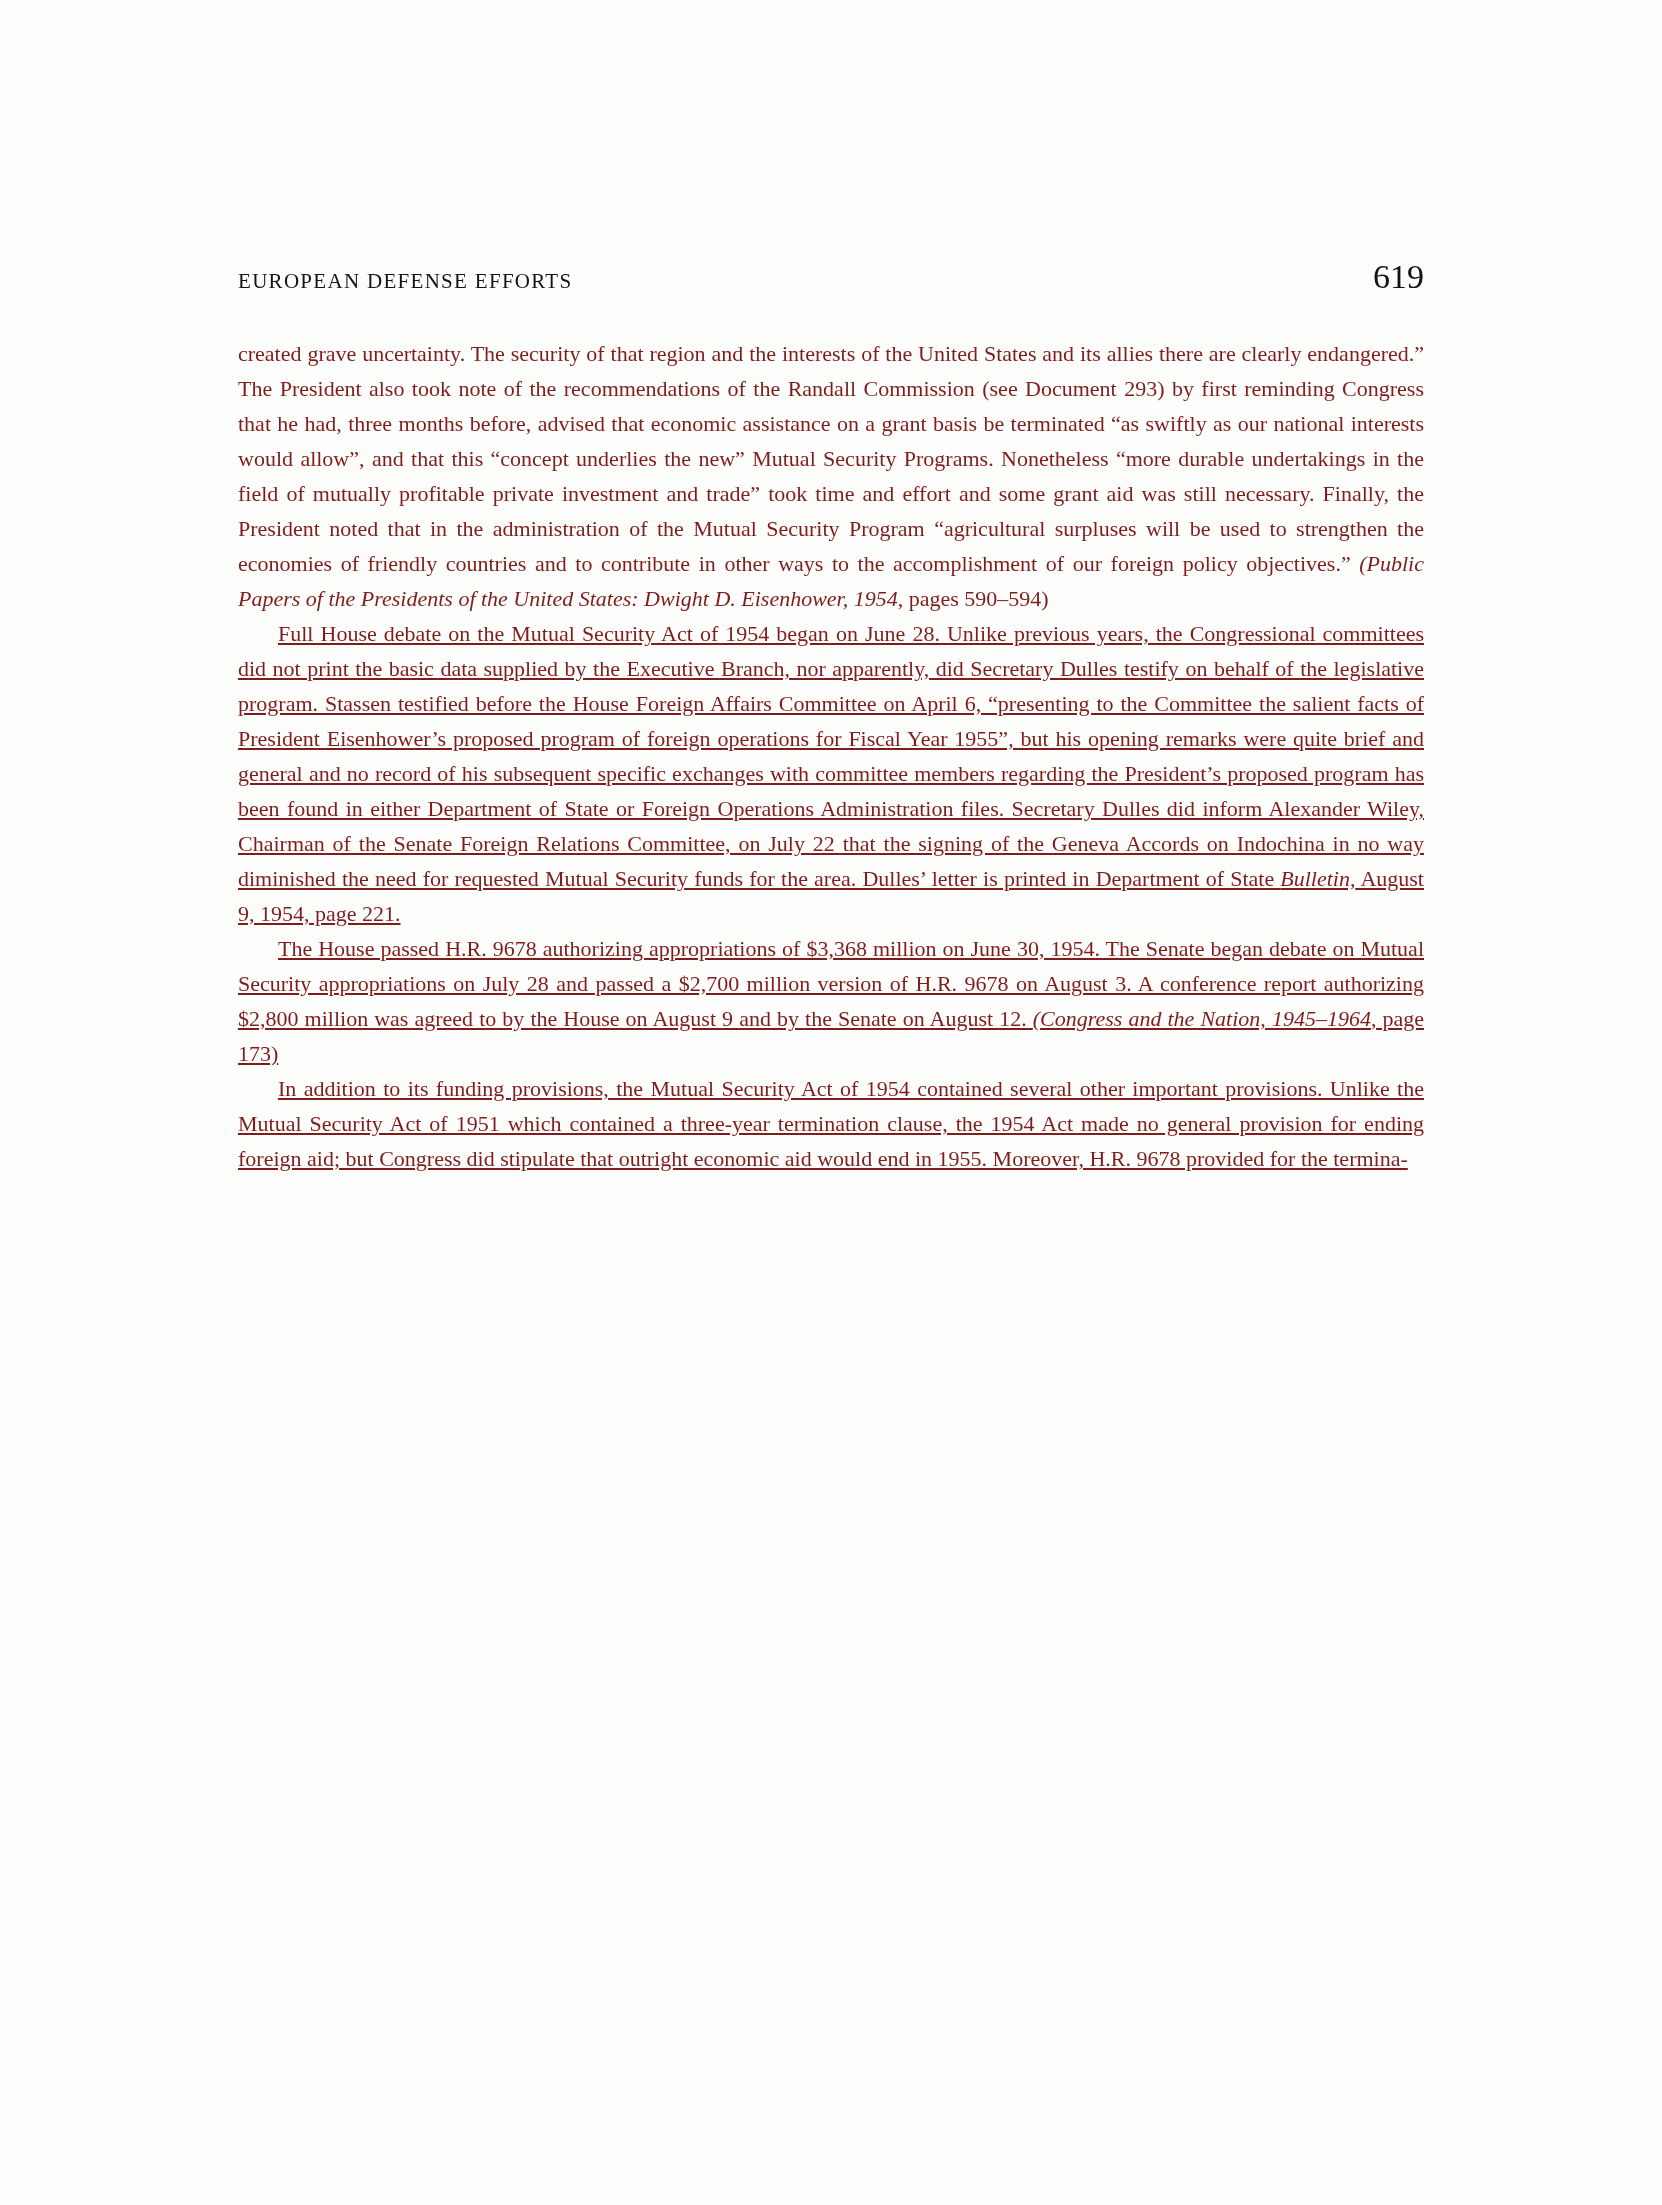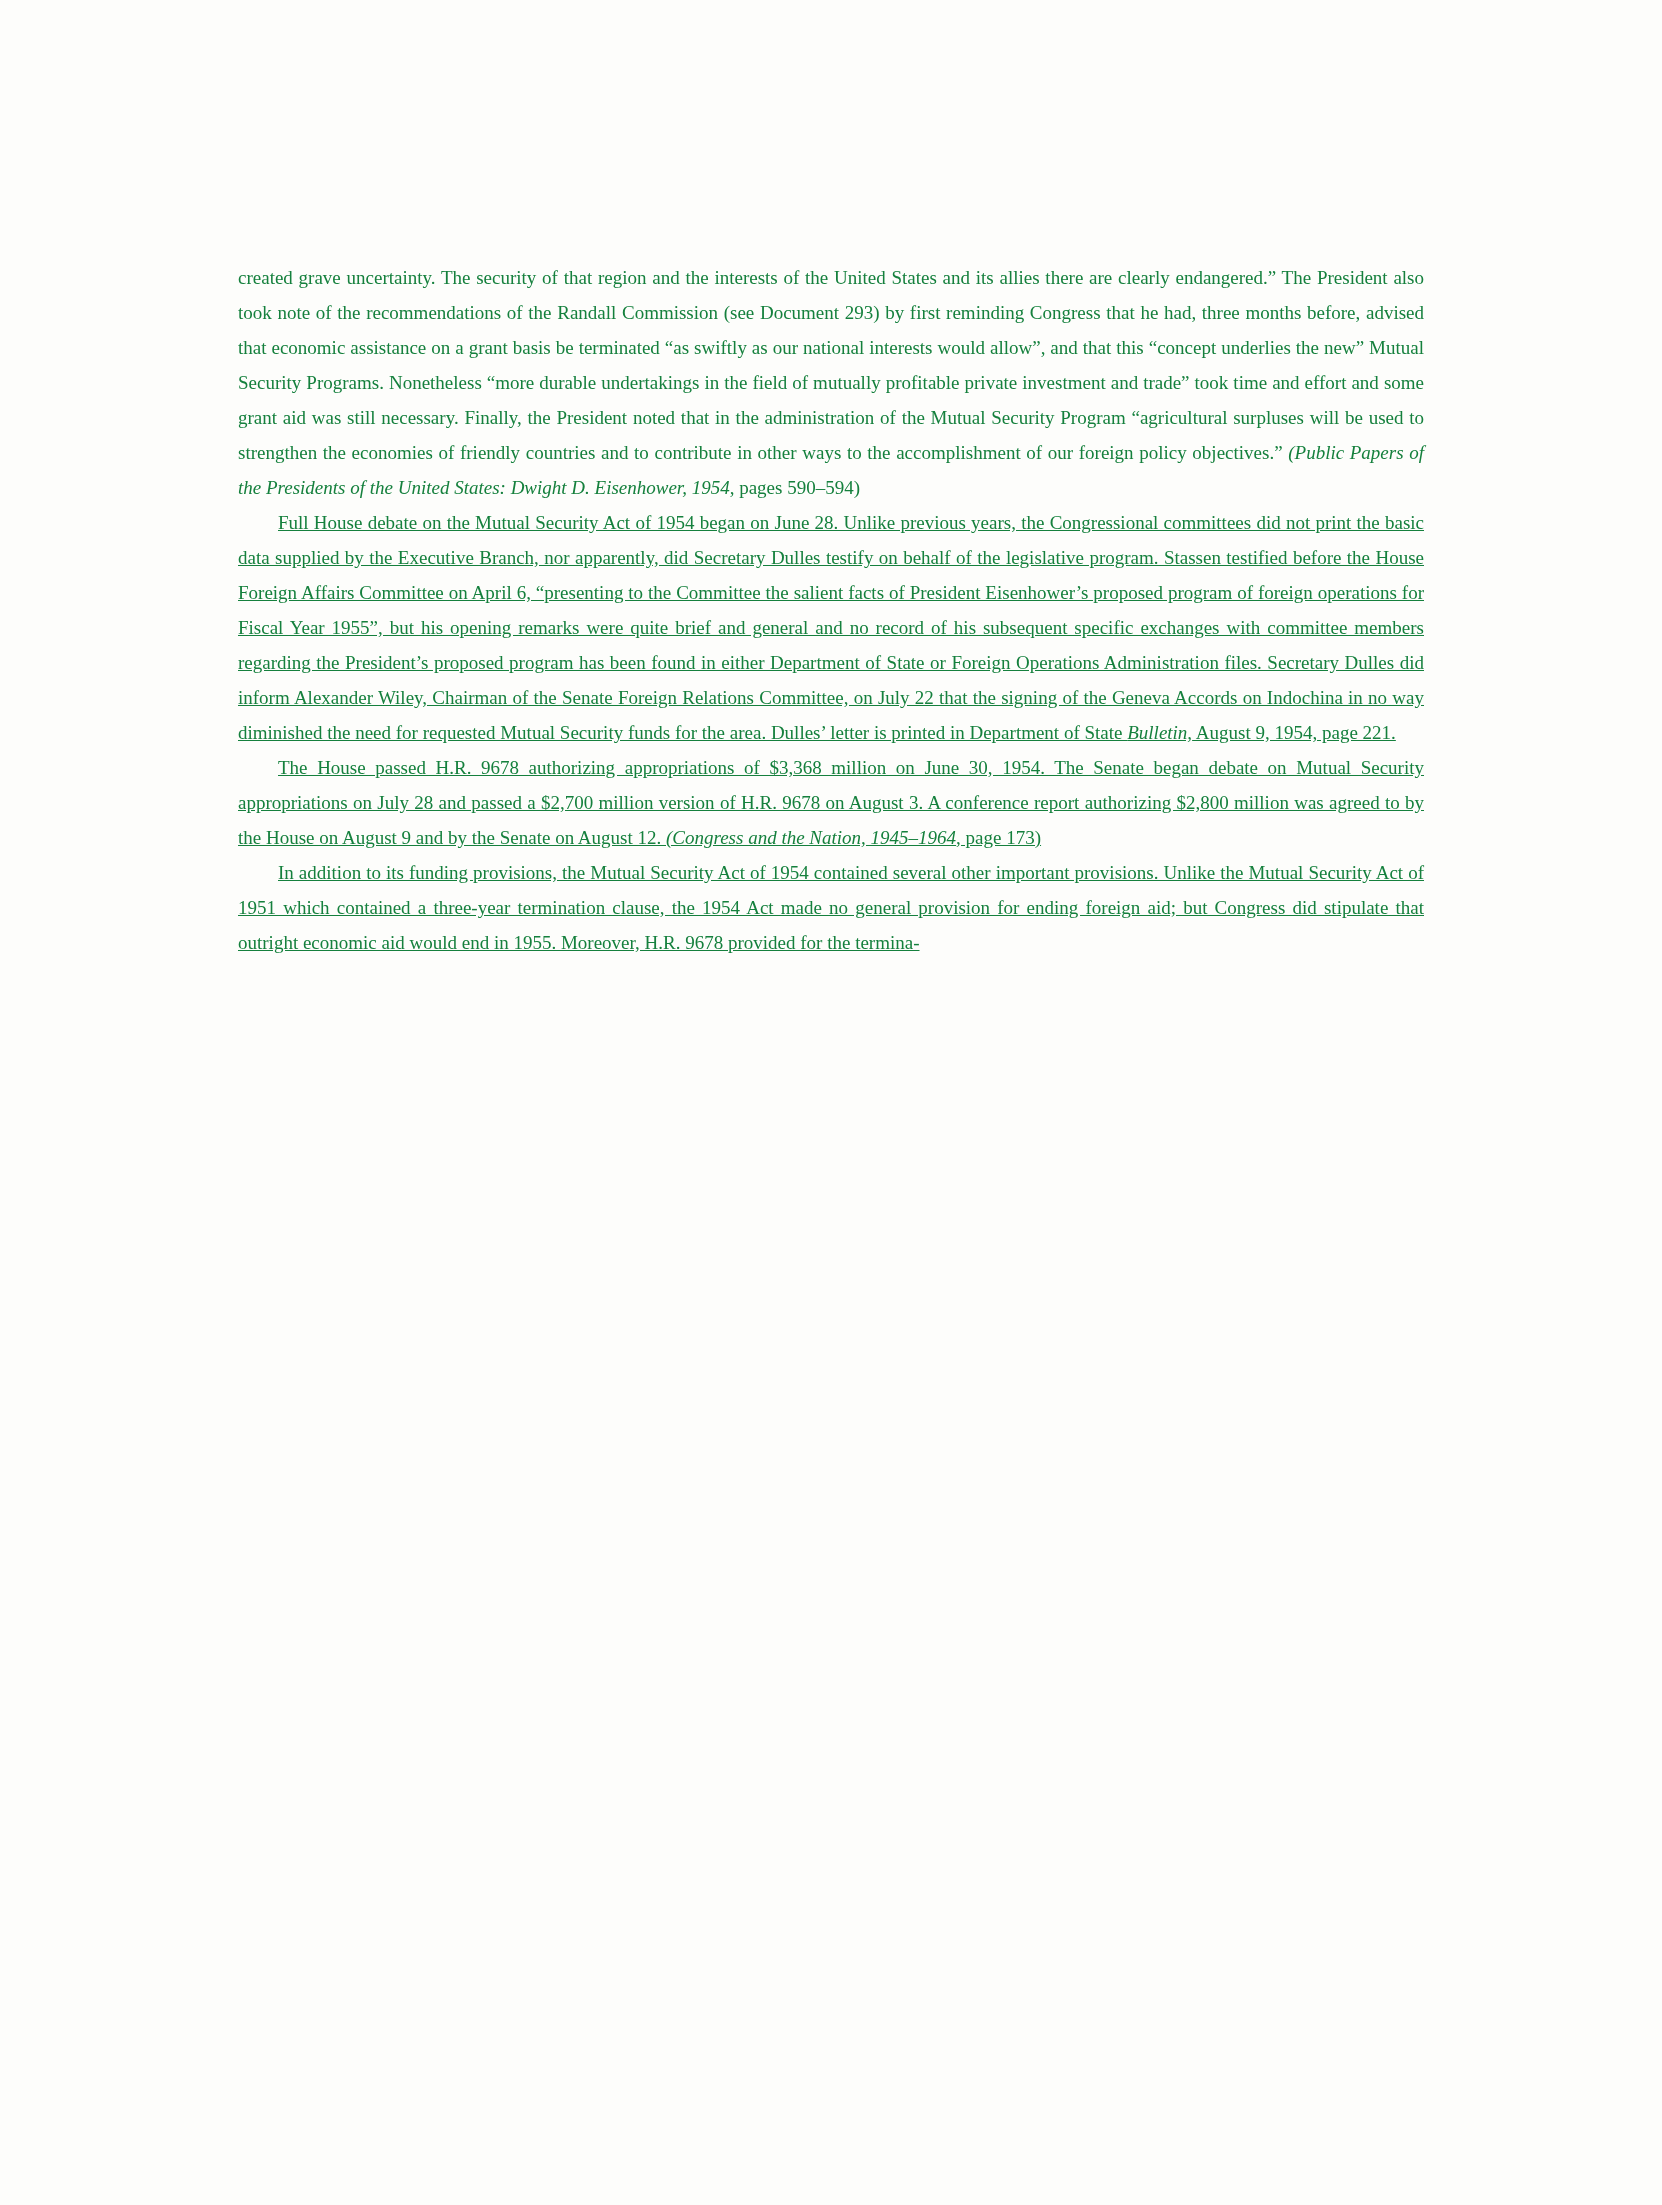--- a/index.html
+++ b/index.html
@@ -44,41 +44,45 @@
     white-space: nowrap;
   }
   .folio {
     font-family: "Liberation Serif", serif;
     font-size: 34px;
     color: #141414;
     line-height: 1;
   }
   .body-text p {
     margin: 0;
-    font-size: 19px;
+    font-size: 22px;
     line-height: 35px;
     text-align: justify;
     text-justify: inter-word;
-    color: #15803d;
+    color: #7f1d1d;
     hyphens: none;
   }
   .body-text p.indent {
     text-indent: 40px;
     text-decoration: underline;
   }
   .it {
     font-style: italic;
   }
 </style>
 </head>
 <body>
 
 <div class="page">
   <div class="content">
 
+    <div class="header-row">
+      <div class="running-head">EUROPEAN DEFENSE EFFORTS</div>
+      <div class="folio">619</div>
+    </div>
 
     <div class="body-text">
       <p id="p1"><span>created grave uncertainty. The security of that region and the interests of the United States and its allies there are clearly endangered.” The President also took note of the recommendations of the Randall Commission (see Document 293) by first reminding Congress that he had, three months before, advised that economic assistance on a grant basis be terminated “as swiftly as our national interests would allow”, and that this “concept underlies the new” Mutual Security Programs. Nonetheless “more durable undertakings in the field of mutually profitable private investment and trade” took time and effort and some grant aid was still necessary. Finally, the President noted that in the administration of the Mutual Security Program “agricultural surpluses will be used to strengthen the economies of friendly countries and to contribute in other ways to the accomplishment of our foreign policy objectives.” </span><span class="it">(Public Papers of the Presidents of the United States: Dwight D. Eisenhower, 1954</span><span>, pages 590–594)</span></p>
       <p class="indent" id="p2"><span>Full House debate on the Mutual Security Act of 1954 began on June 28. Unlike previous years, the Congressional committees did not print the basic data supplied by the Executive Branch, nor apparently, did Secretary Dulles testify on behalf of the legislative program. Stassen testified before the House Foreign Affairs Committee on April 6, “presenting to the Committee the salient facts of President Eisenhower’s proposed program of foreign operations for Fiscal Year 1955”, but his opening remarks were quite brief and general and no record of his subsequent specific exchanges with committee members regarding the President’s proposed program has been found in either Department of State or Foreign Operations Administration files. Secretary Dulles did inform Alexander Wiley, Chairman of the Senate Foreign Relations Committee, on July 22 that the signing of the Geneva Accords on Indochina in no way diminished the need for requested Mutual Security funds for the area. Dulles’ letter is printed in Department of State </span><span class="it">Bulletin,</span><span> August 9, 1954, page 221.</span></p>
       <p class="indent" id="p3"><span>The House passed H.R. 9678 authorizing appropriations of $3,368 million on June 30, 1954. The Senate began debate on Mutual Security appropriations on July 28 and passed a $2,700 million version of H.R. 9678 on August 3. A conference report authorizing $2,800 million was agreed to by the House on August 9 and by the Senate on August 12. </span><span class="it">(Congress and the Nation, 1945–1964</span><span>, page 173)</span></p>
       <p class="indent" id="p4"><span>In addition to its funding provisions, the Mutual Security Act of 1954 contained several other important provisions. Unlike the Mutual Security Act of 1951 which contained a three-year termination clause, the 1954 Act made no general provision for ending foreign aid; but Congress did stipulate that outright economic aid would end in 1955. Moreover, H.R. 9678 provided for the termina-</span></p>
     </div>
 
   </div>
 </div>

